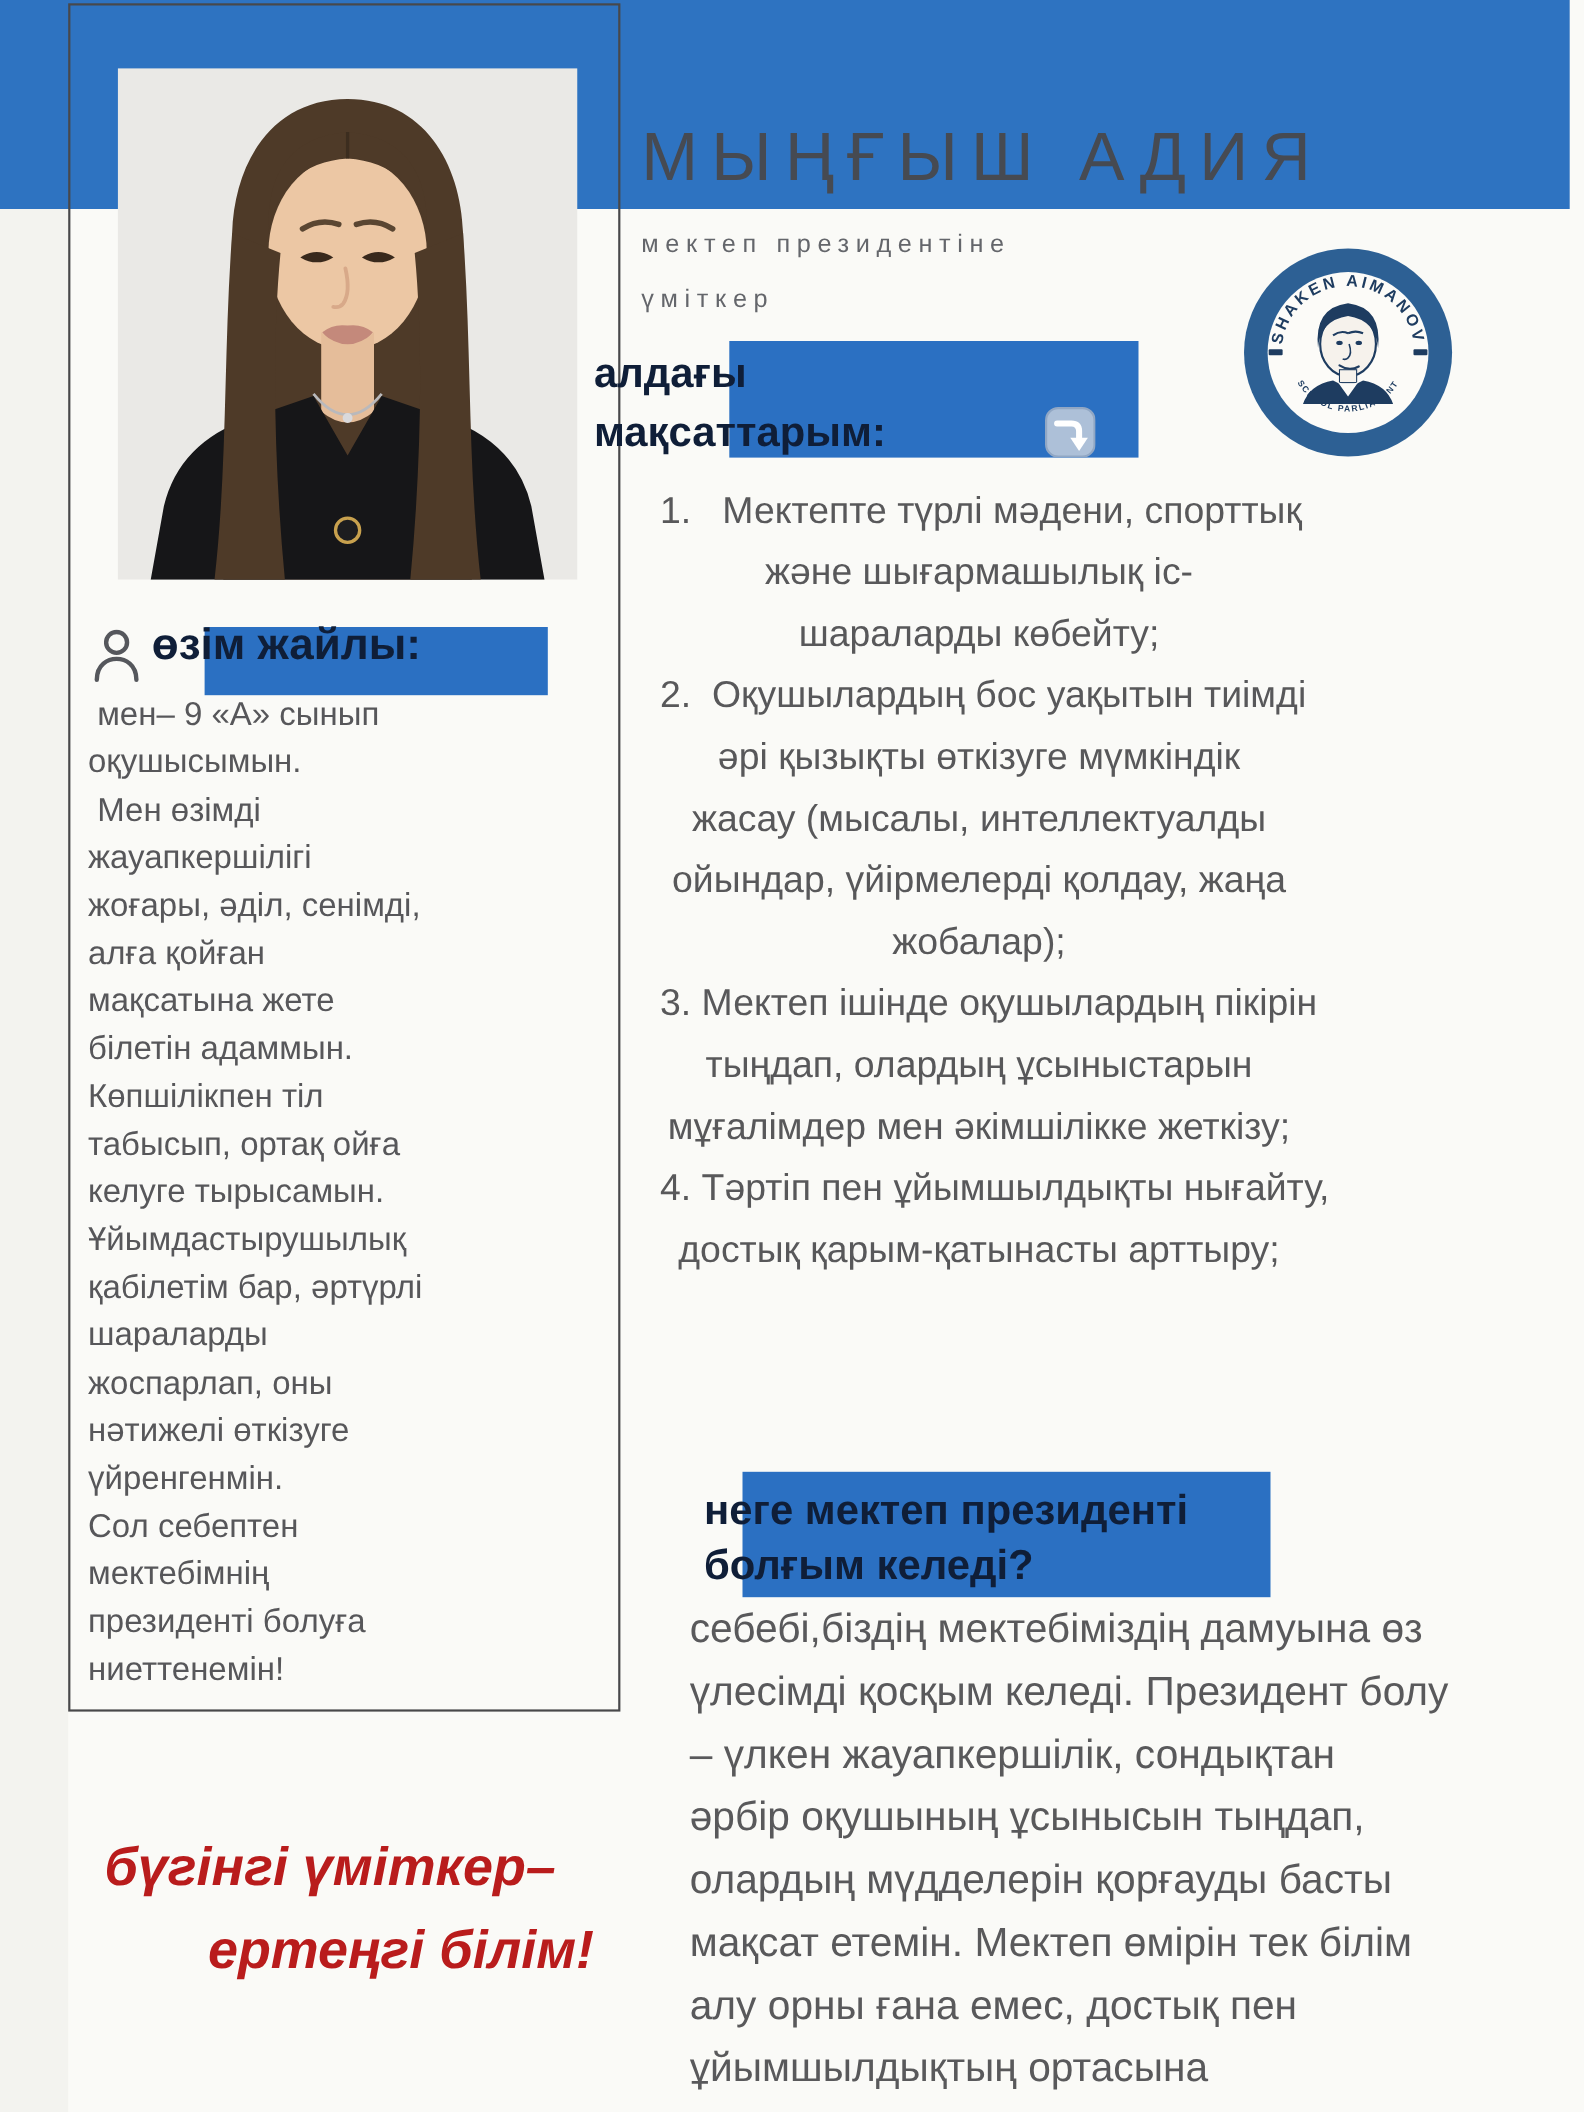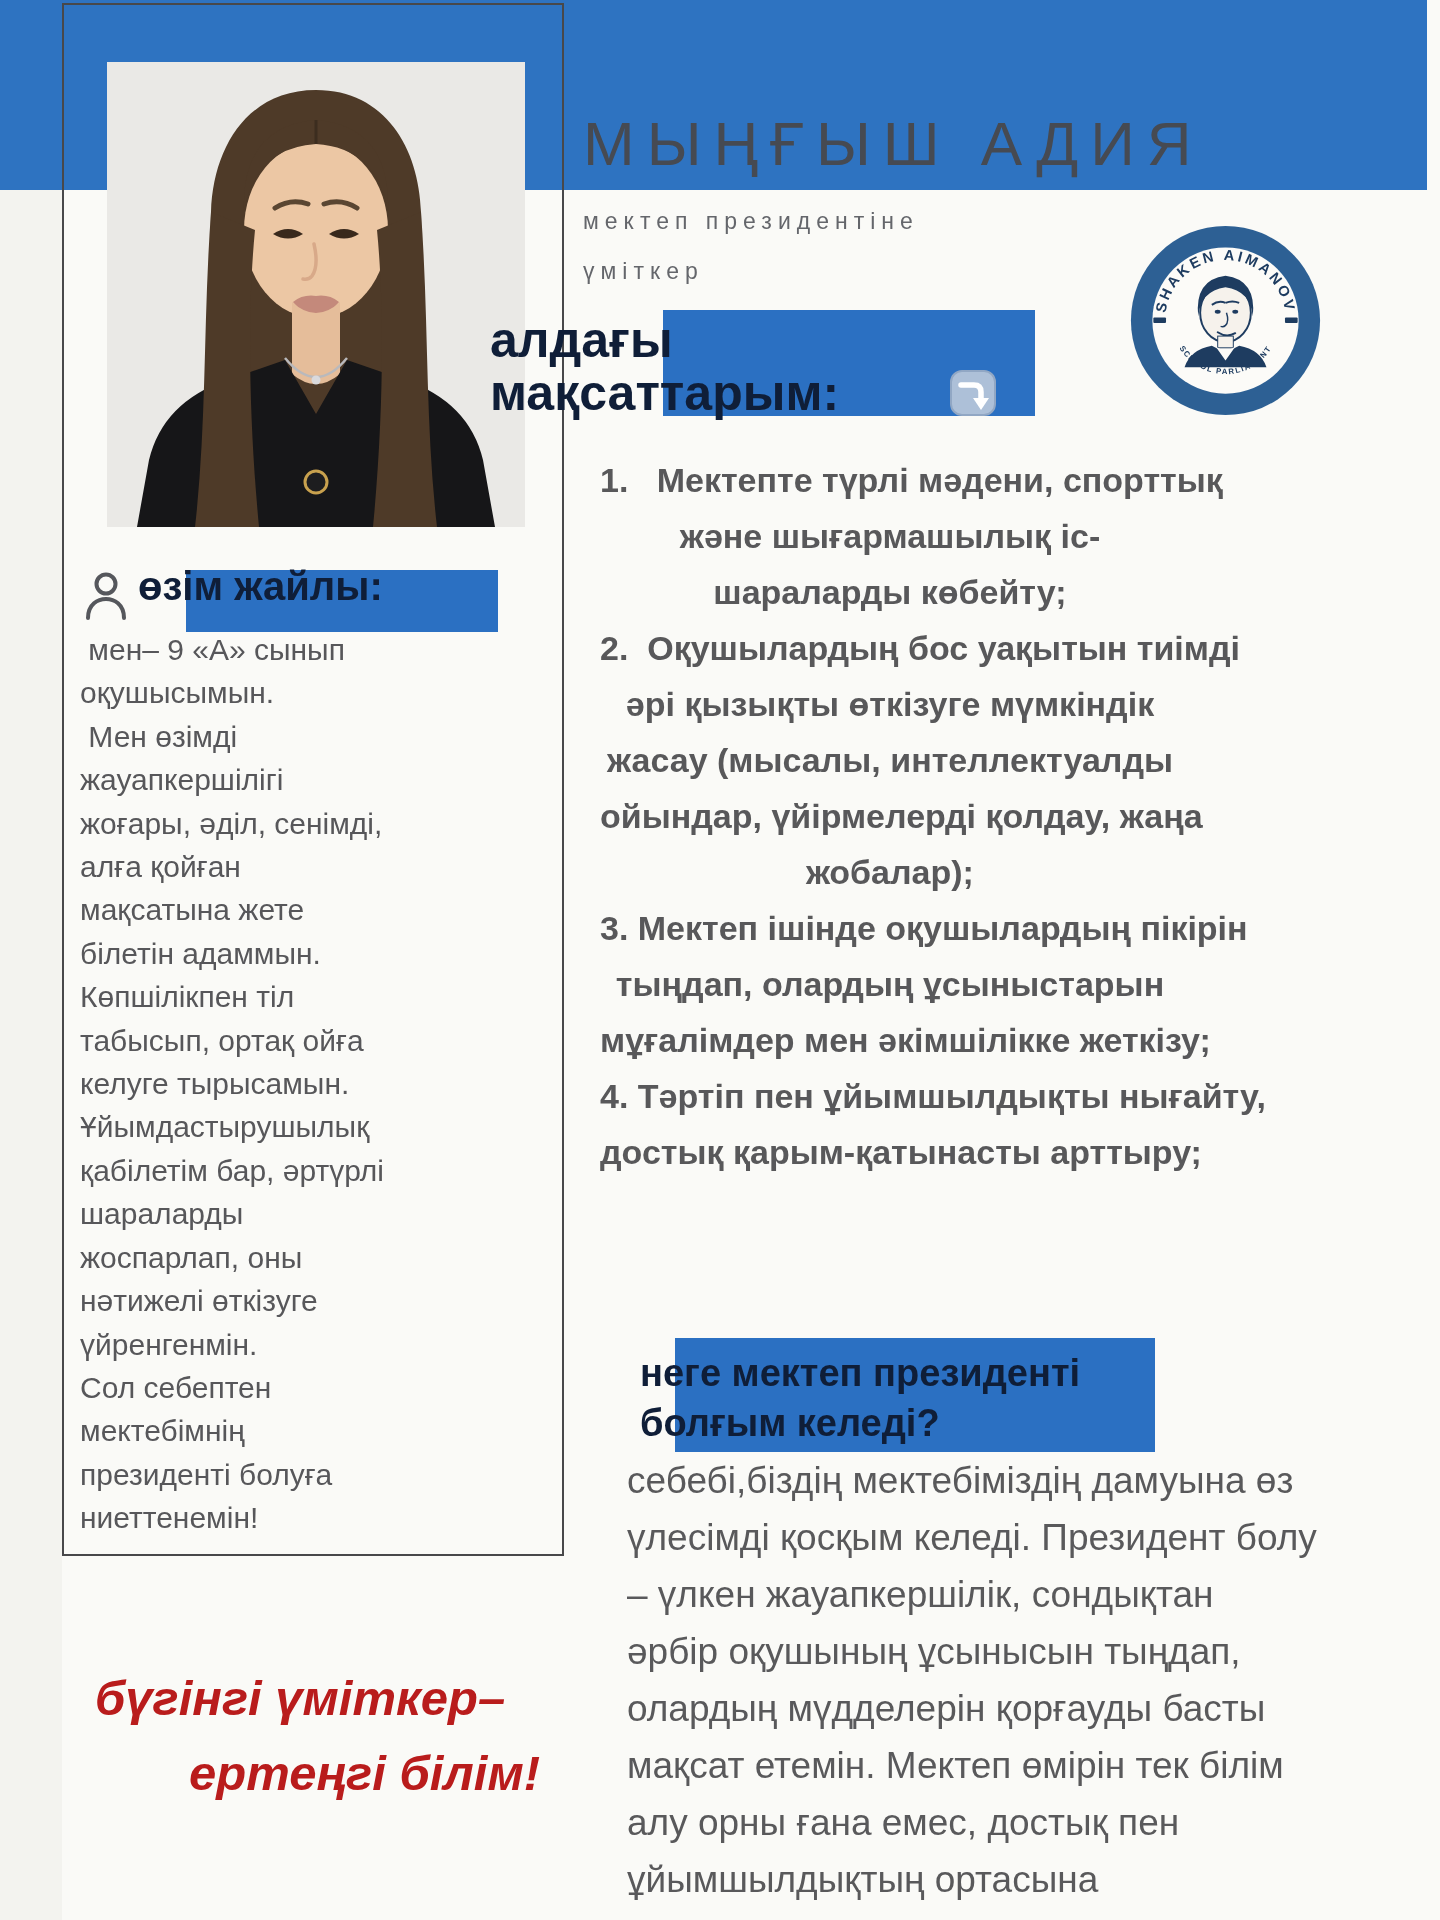--- a/index.html
+++ b/index.html
@@ -19,26 +19,26 @@
          letter-spacing:12px;z-index:2;}
   .subtitle{left:583px;top:196px;font-size:23px;line-height:50px;color:#64666b;
             letter-spacing:6px;z-index:2;}
   
   .bar{background:#2b70c2;z-index:4;}
   .bar-goals{left:663px;top:310px;width:372px;height:106px;}
   .bar-about{left:186px;top:570px;width:312px;height:62px;}
   .bar-why{left:675px;top:1338px;width:480px;height:114px;}
   
   .h-dark{font-weight:700;color:#0f1e38;z-index:5;}
-  .goals-heading{left:490px;top:314px;font-size:50px;line-height:53px;}
+  .goals-heading{left:540px;top:314px;font-size:38px;line-height:53px;}
   .about-heading{left:138px;top:564px;font-size:40px;}
   .why-heading{left:640px;top:1348px;font-size:38px;line-height:50px;}
   
   .about-body{left:80px;top:628px;font-size:30px;line-height:43.4px;color:#57575a;z-index:5;}
-  .goals-list{left:600px;top:452px;width:580px;z-index:5;font-weight:bold;}
+  .goals-list{left:600px;top:436px;width:580px;z-index:5;}
   .goal-item{font-size:34px;line-height:56px;color:#58585a;text-align:center;white-space:pre;}
   .why-body{left:627px;top:1452px;font-size:37px;line-height:57px;color:#59595b;z-index:5;}
   .slogan{z-index:5;font-weight:700;color:#b91c1c;font-size:49px;font-style:italic;}
   .slogan1{left:95px;top:1670px;}
   .slogan2{left:95px;top:1745px;width:445px;text-align:right;}
   .icon-person{left:84px;top:572px;z-index:5;}
   .emoji{left:950px;top:370px;z-index:6;}
   .logo{left:1128px;top:223px;z-index:2;}
 </style>
 </head>

